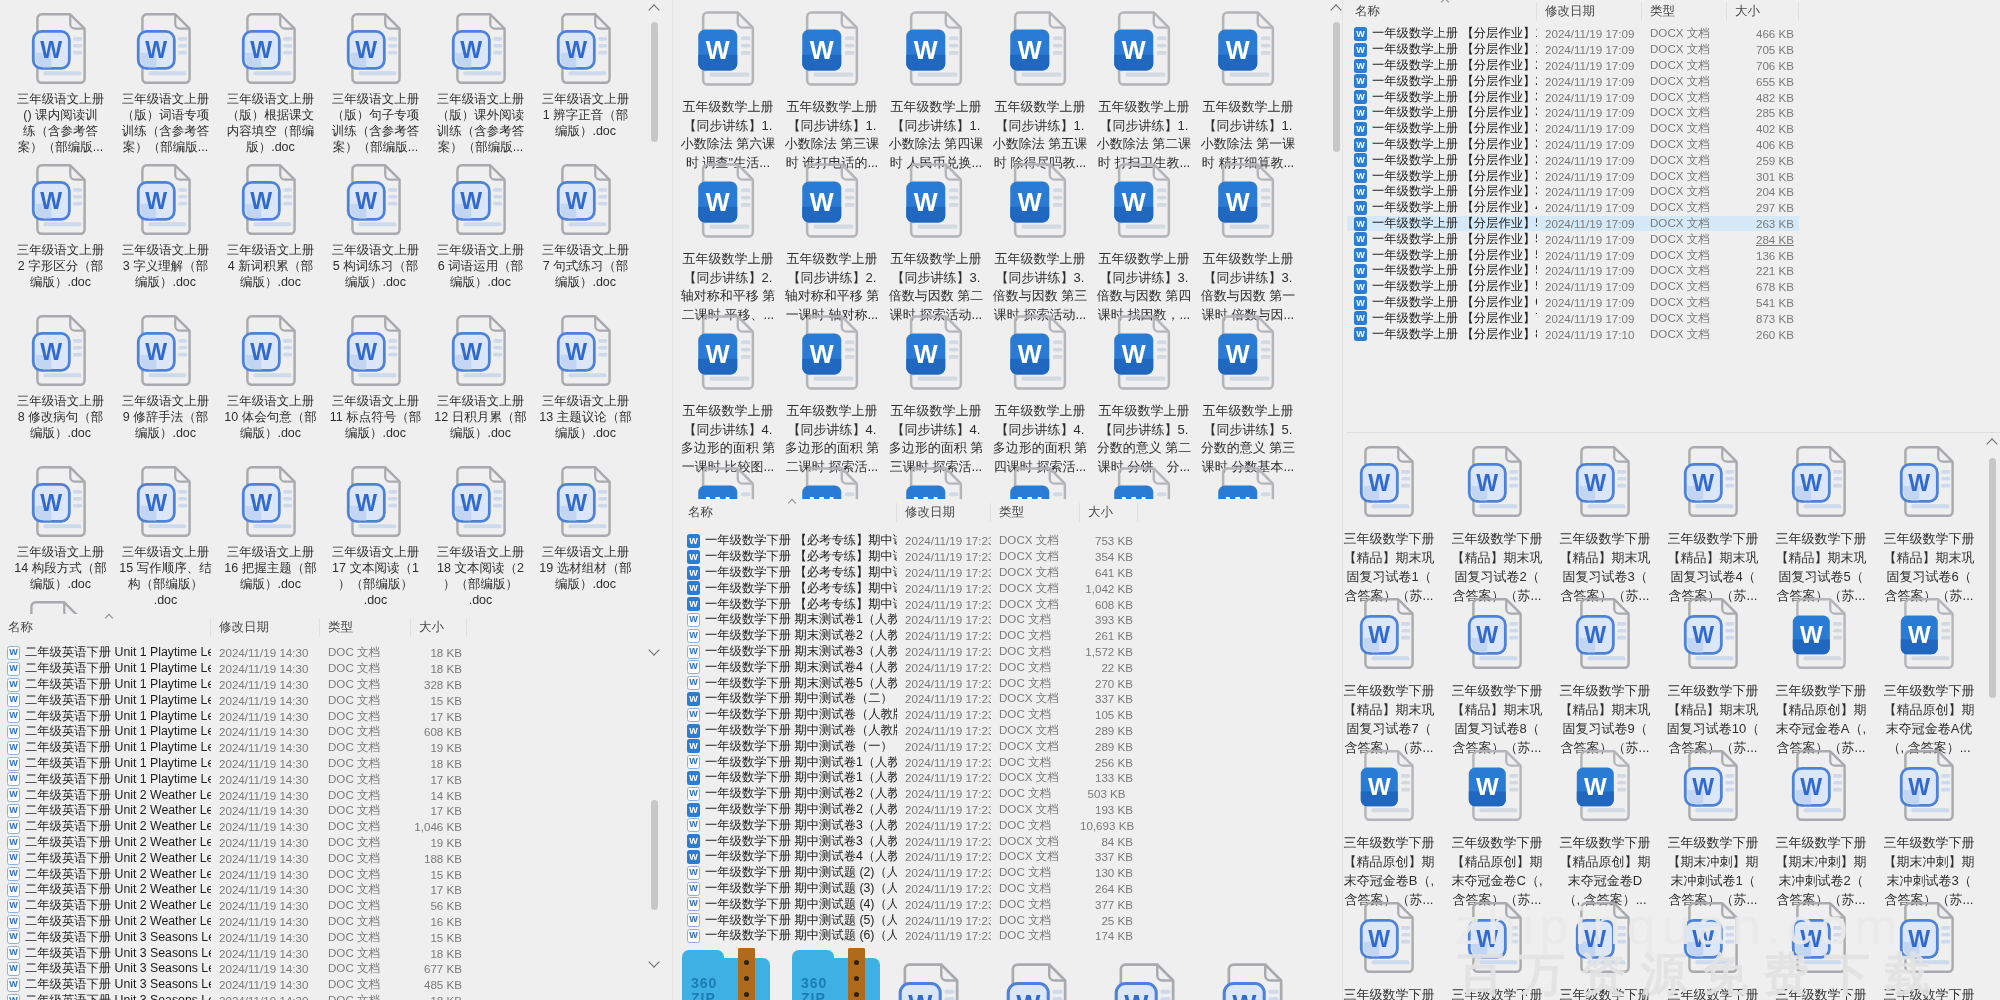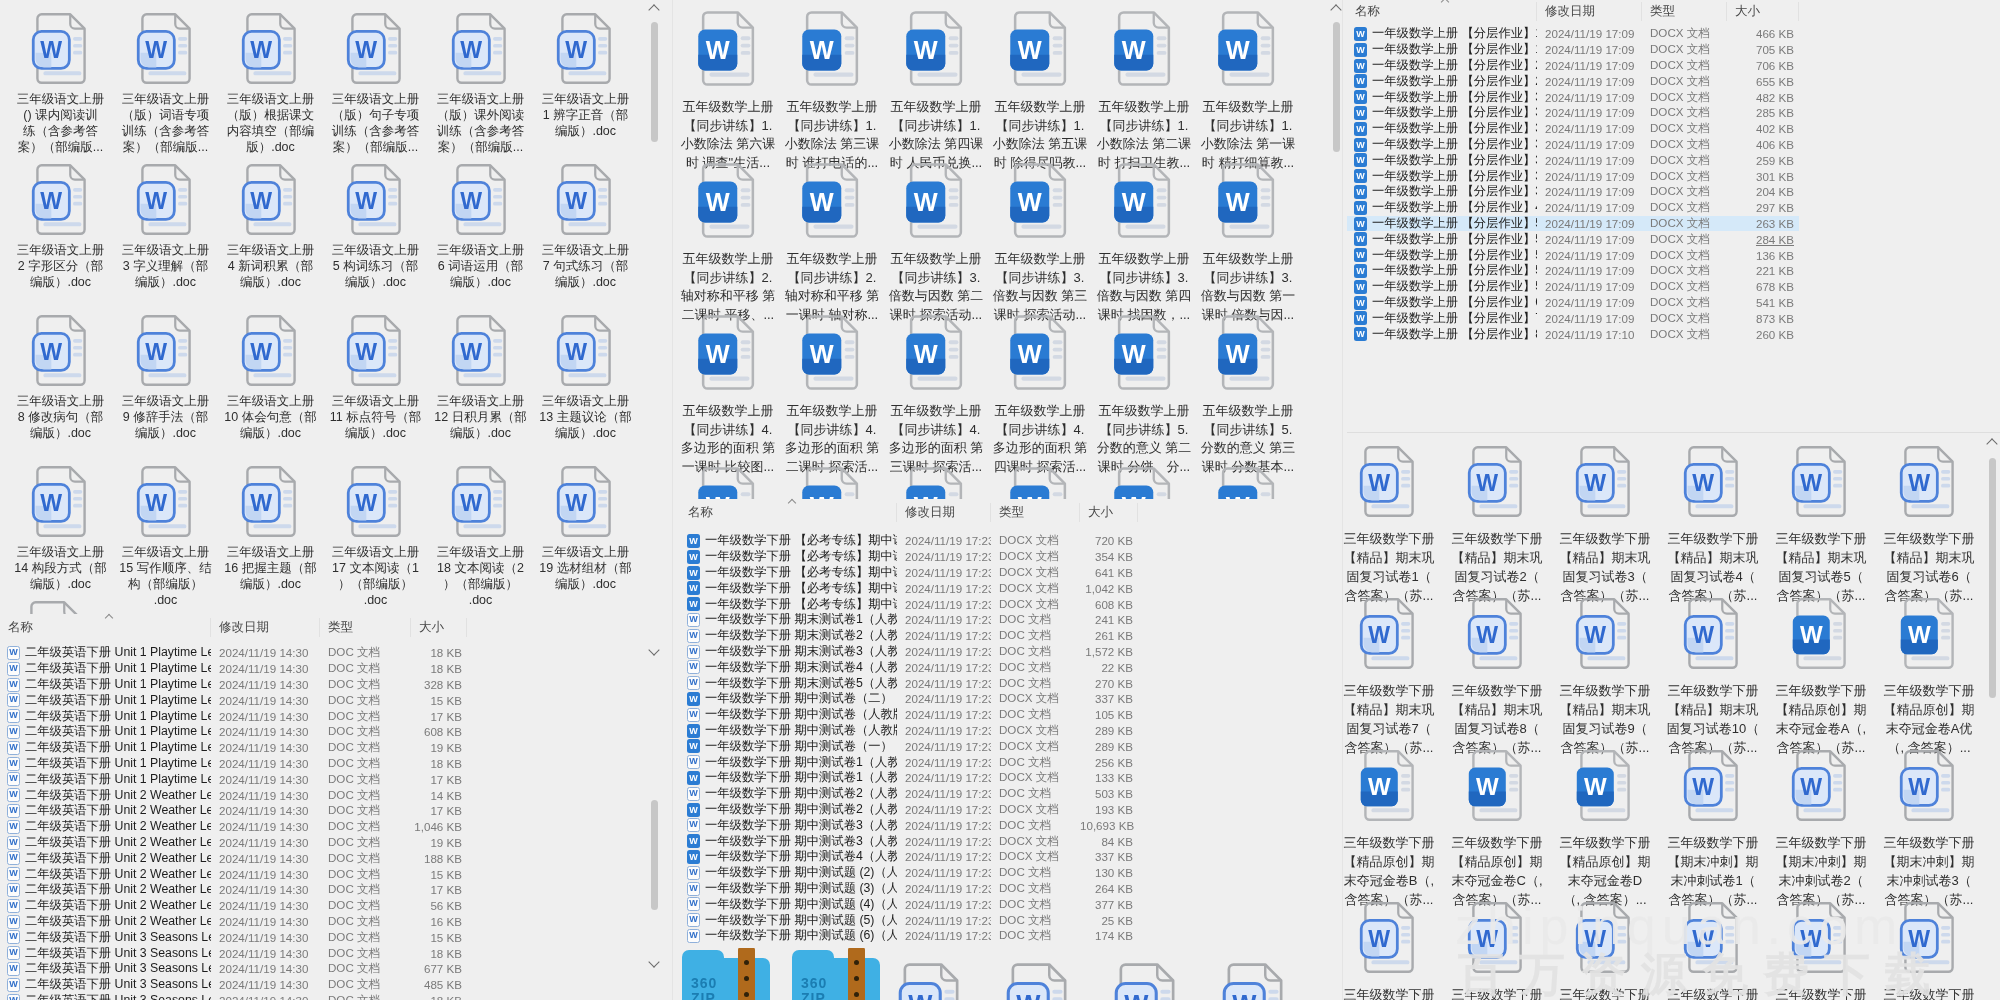--- a/index.html
+++ b/index.html
@@ -1607,21 +1607,21 @@
         <span class="thcell" style="width: 58px;">大小</span>
       </div>
       <span class="chev up sort" style="left: 788.5px; top: 500px;"></span>
       <div class="frow" style="left: 680px; top: 533px; height: 15.8px;">
         <span class="fname" style="width: 217px;">
           <span class="sic docx">W</span>
           <span>一年级数学下册 【必考专练】期中试题...</span>
         </span>
         <span class="fmeta" style="width: 94px;">2024/11/19 17:23</span>
         <span class="fmeta" style="width: 89px;">DOCX 文档</span>
-        <span class="fmeta fsize" style="width: 58px;">720 KB</span>
+        <span class="fmeta fsize" style="width: 58px;">753 KB</span>
       </div>
       <div class="frow" style="left: 680px; top: 548.8px; height: 15.8px;">
         <span class="fname" style="width: 217px;">
           <span class="sic docx">W</span>
           <span>一年级数学下册 【必考专练】期中试题...</span>
         </span>
         <span class="fmeta" style="width: 94px;">2024/11/19 17:23</span>
         <span class="fmeta" style="width: 89px;">DOCX 文档</span>
         <span class="fmeta fsize" style="width: 58px;">354 KB</span>
       </div>
@@ -1652,21 +1652,21 @@
         <span class="fmeta" style="width: 89px;">DOCX 文档</span>
         <span class="fmeta fsize" style="width: 58px;">608 KB</span>
       </div>
       <div class="frow" style="left: 680px; top: 612px; height: 15.8px;">
         <span class="fname" style="width: 217px;">
           <span class="sic doc">W</span>
           <span>一年级数学下册 期末测试卷1（人教版...</span>
         </span>
         <span class="fmeta" style="width: 94px;">2024/11/19 17:23</span>
         <span class="fmeta" style="width: 89px;">DOC 文档</span>
-        <span class="fmeta fsize" style="width: 58px;">241 KB</span>
+        <span class="fmeta fsize" style="width: 58px;">393 KB</span>
       </div>
       <div class="frow" style="left: 680px; top: 627.8px; height: 15.8px;">
         <span class="fname" style="width: 217px;">
           <span class="sic doc">W</span>
           <span>一年级数学下册 期末测试卷2（人教版...</span>
         </span>
         <span class="fmeta" style="width: 94px;">2024/11/19 17:23</span>
         <span class="fmeta" style="width: 89px;">DOC 文档</span>
         <span class="fmeta fsize" style="width: 58px;">261 KB</span>
       </div>
@@ -1751,21 +1751,21 @@
         <span class="fmeta" style="width: 89px;">DOCX 文档</span>
         <span class="fmeta fsize" style="width: 58px;">133 KB</span>
       </div>
       <div class="frow" style="left: 680px; top: 785.8px; height: 15.8px;">
         <span class="fname" style="width: 217px;">
           <span class="sic doc">W</span>
           <span>一年级数学下册 期中测试卷2（人教版...</span>
         </span>
         <span class="fmeta" style="width: 94px;">2024/11/19 17:23</span>
         <span class="fmeta" style="width: 89px;">DOC 文档</span>
-        <span class="fmeta fsize" style="width: 58px;">503 KB</span>
+        <span class="fmeta fsize" style="width: 58px; text-align: center;">503 KB</span>
       </div>
       <div class="frow" style="left: 680px; top: 801.6px; height: 15.8px;">
         <span class="fname" style="width: 217px;">
           <span class="sic docx">W</span>
           <span>一年级数学下册 期中测试卷2（人教版...</span>
         </span>
         <span class="fmeta" style="width: 94px;">2024/11/19 17:23</span>
         <span class="fmeta" style="width: 89px;">DOCX 文档</span>
         <span class="fmeta fsize" style="width: 58px;">193 KB</span>
       </div>

